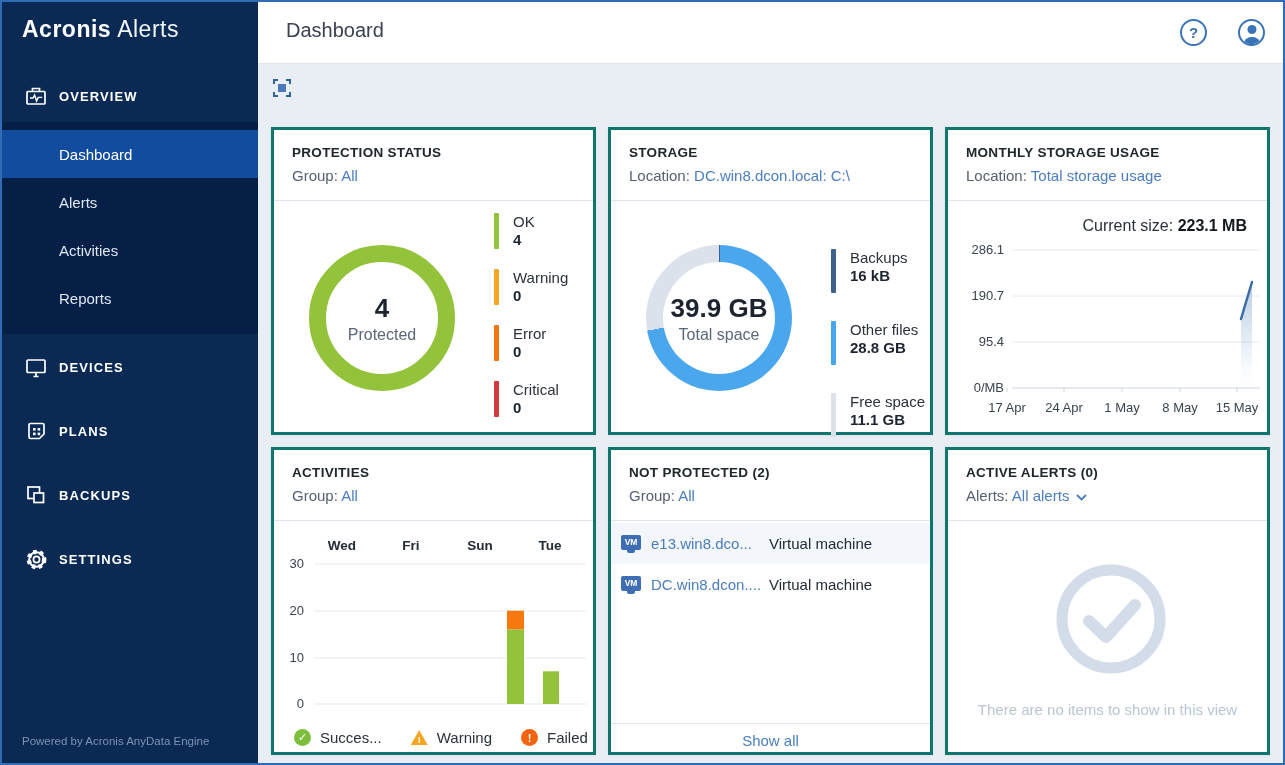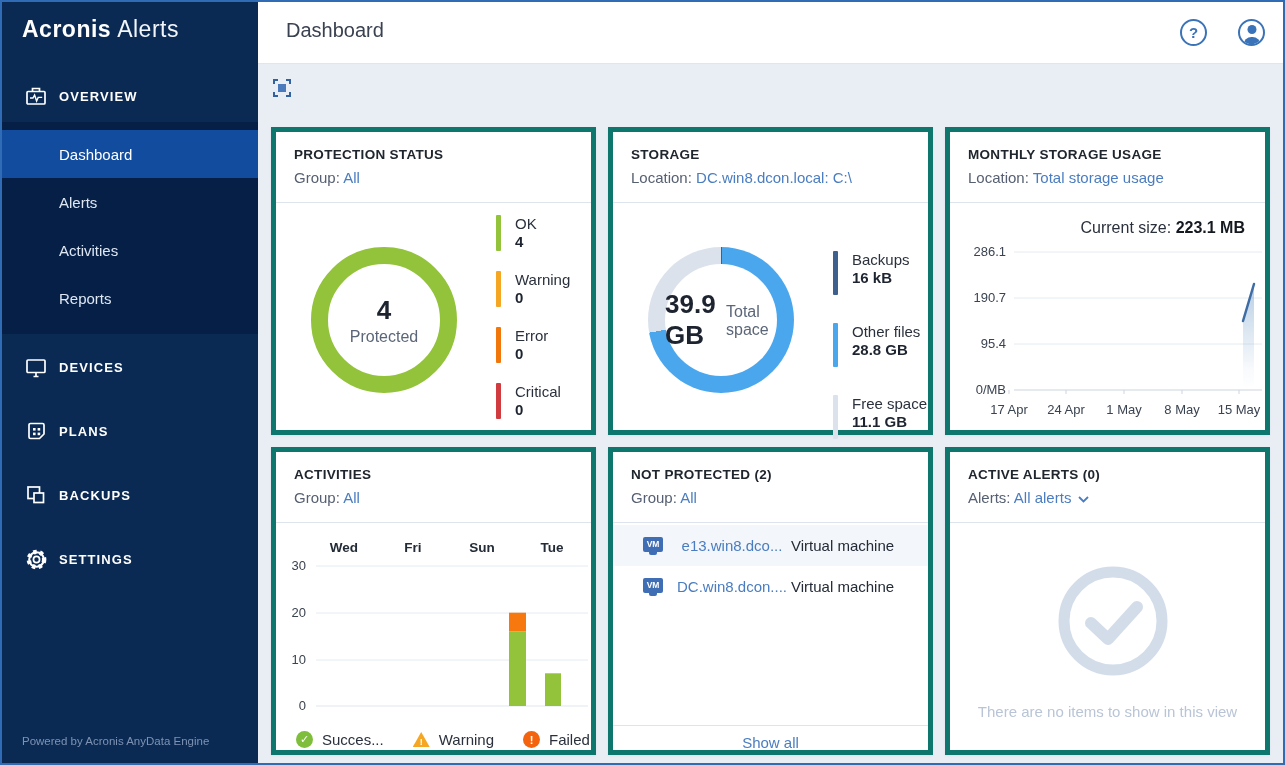--- a/index.html
+++ b/index.html
@@ -37,41 +37,41 @@
 
   .toolbar { position: absolute; left: 0; top: 62px; right: 0; height: 48px; background: #e9edf4; }
   .fs-btn { position: absolute; left: 15px; top: 15px; width: 18px; height: 18px; cursor: pointer; }
   .toolbar-actions { position: absolute; right: 17px; top: 0; height: 48px; display: flex; align-items: center; gap: 28px; }
   .tb-link { display: flex; align-items: center; gap: 8px; color: #3f6db1; font-size: 15.5px; cursor: pointer; }
   .plus-glyph { font-size: 19px; font-weight: 400; line-height: 1; }
 
   .content { position: absolute; left: 0; top: 110px; right: 0; bottom: 0; }
 
   
-  .card { position: absolute; width: 325px; height: 308px; background: #fff; border: 5px solid #0f766e;
+  .card { position: absolute; width: 325px; height: 308px; background: #fff; border: 3px solid #0f766e;
           box-shadow: 0 1px 2px rgba(30,50,90,.06); }
   .c1 { left: 13px;  top: 15px; }
   .c2 { left: 350px; top: 15px; }
   .c3 { left: 687px; top: 15px; }
   .c4 { left: 13px;  top: 335px; }
   .c5 { left: 350px; top: 335px; }
   .c6 { left: 687px; top: 335px; }
 
   .card-head { height: 71px; padding: 15px 18px 0 18px; border-bottom: 1px solid #dee4ee; }
   .card-title { font-size: 13.5px; font-weight: 700; color: #20262e; letter-spacing: .3px; }
   .card-sub { margin-top: 7px; font-size: 15px; color: #566072; white-space: nowrap; }
   .card-sub .flink { color: #4a7dc0; cursor: pointer; }
   .chev { display: inline-block; margin-left: 7px; }
   .card-body { position: relative; height: 235px; }
 
   
   .donut { position: absolute; left: 35px; top: 44px; width: 146px; height: 146px; border-radius: 50%; }
   .donut-green { border: 17px solid #92c33a; display: flex; flex-direction: column; align-items: center; justify-content: center; }
   .donut-conic { background: conic-gradient(#3d608f 0deg 1deg, #4aa7ee 1deg 260deg, #dbe2ec 260deg 360deg); }
-  .donut-hole { position: absolute; inset: 17px; background: #fff; border-radius: 50%; display: flex; flex-direction: row; align-items: center; justify-content: center; }
+  .donut-hole { position: absolute; inset: 17px; background: #fff; border-radius: 50%; display: flex; flex-direction: column; align-items: center; justify-content: center; }
   .donut-num { font-size: 26px; font-weight: 700; color: #1d2430; }
   .donut-cap { font-size: 16px; color: #5b6678; margin-top: 2px; }
 
   .legend-col { position: absolute; left: 220px; display: flex; flex-direction: column; }
   .lg-item { display: flex; }
   .lg-bar { width: 5px; border-radius: 1px; margin-right: 14px; flex: none; }
   .lg-lbl { font-size: 15px; color: #2a313c; line-height: 18px; }
   .lg-val { font-size: 15px; font-weight: 700; color: #1d2430; line-height: 18px; }
   .ok-bar { background: #92c33a; } .warn-bar { background: #f5a623; }
   .err-bar { background: #f1770a; } .crit-bar { background: #cf3b3f; }
@@ -88,21 +88,21 @@
   .act-legend { position: absolute; left: 20px; bottom: 10px; display: flex; align-items: center; gap: 29px; }
   .al-item { display: flex; align-items: center; gap: 9px; font-size: 15px; color: #2a313c; }
   .ic-success { width: 17px; height: 17px; border-radius: 50%; background: #7fbe3d; color: #fff; font-size: 11px; font-weight: 700;
                 display: flex; align-items: center; justify-content: center; }
   .ic-warning { width: 17px; height: 15px; background: #f5a623; clip-path: polygon(50% 0, 100% 100%, 0 100%);
                 color: #fff; font-size: 9px; font-weight: 700; display: flex; align-items: flex-end; justify-content: center; }
   .ic-failed { width: 17px; height: 17px; border-radius: 50%; background: #f4640e; color: #fff; font-size: 11px; font-weight: 700;
                display: flex; align-items: center; justify-content: center; }
 
   
-  .np-row { position: absolute; left: 0; width: 100%; height: 41px; display: flex; align-items: center; padding-left: 30px; cursor: pointer; text-align: center; }
+  .np-row { position: absolute; left: 0; width: 100%; height: 41px; display: flex; align-items: center; padding-left: 10px; cursor: pointer; }
   .np-row.alt { background: #f3f6fa; }
   .vm-icon { display: flex; flex-direction: column; align-items: center; margin-right: 10px; }
   .vm-screen { width: 20px; height: 15px; background: #3f6eb4; border-radius: 2px; color: #fff; font-size: 8.5px; font-weight: 700;
                display: flex; align-items: center; justify-content: center; }
   .vm-stand { width: 8px; height: 3px; background: #3f6eb4; border-radius: 0 0 2px 2px; }
   .np-name { width: 118px; font-size: 15px; color: #4a7dc0; }
   .np-type { font-size: 15px; color: #232b36; }
   .np-footer { position: absolute; left: 0; right: 0; bottom: 0; height: 33px; border-top: 1px solid #dee4ee;
                display: flex; align-items: center; justify-content: center; font-size: 15px; color: #4a7dc0; cursor: pointer; }
 

